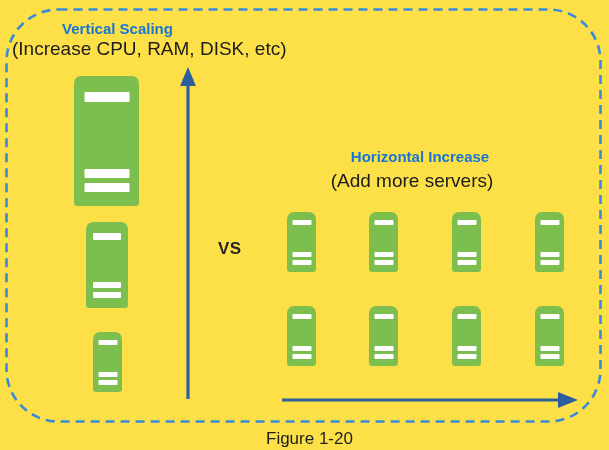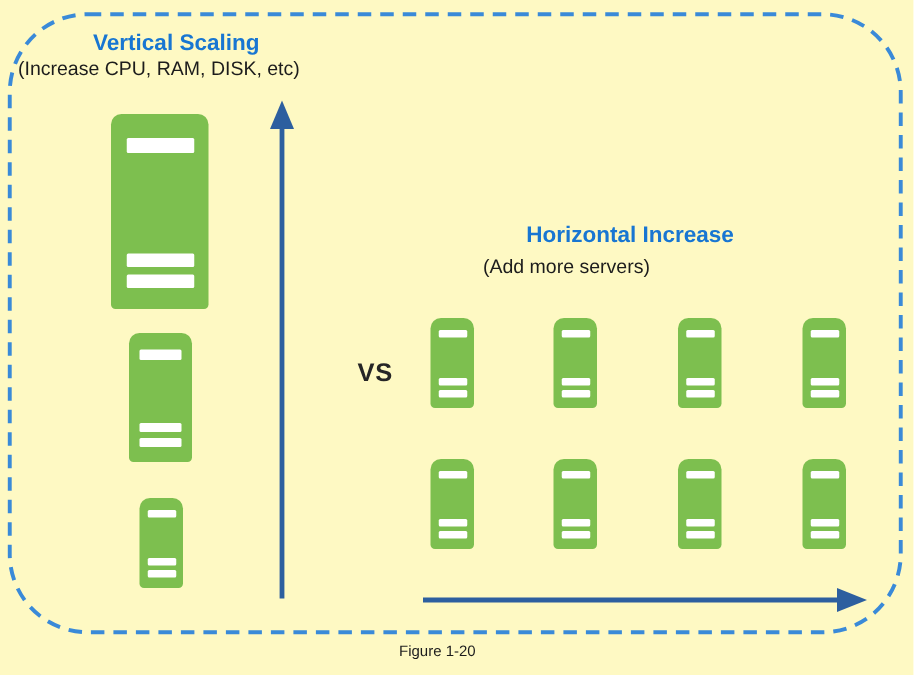--- a/index.html
+++ b/index.html
@@ -5,57 +5,57 @@
   html, body {
     margin: 0;
     padding: 0;
     background: #ffffff;
     font-family: "Liberation Sans", sans-serif;
   }
   .figure-wrap {
     position: relative;
     width: 609px;
     height: 450px;
-    background: #fef9c3;
+    background: #fde047;
     overflow: hidden;
   }
   svg.bg {
     position: absolute;
     left: 0;
     top: 0;
     width: 609px;
     height: 450px;
   }
   .label {
     position: absolute;
     white-space: nowrap;
   }
   .scaling-title {
     font-size: 15px;
     font-weight: bold;
     color: #1876d2;
     text-align: center;
   }
   .scaling-subtitle {
-    font-size: 13px;
+    font-size: 19px;
     color: #1c1c1c;
-    text-align: left;
+    text-align: center;
   }
   .v-title    { left: 20px;  top: 20px;  width: 195px; }
   .v-subtitle { left: 12px;  top: 38px;  width: 200px; }
   .h-title    { left: 330px; top: 148px; width: 180px; }
   .h-subtitle { left: 322px; top: 170px; width: 180px; }
   .vs-label {
     left: 218px; top: 239px; width: 44px;
     font-size: 17px; font-weight: bold; color: #262626;
-    text-align: right; letter-spacing: 0.5px;
+    text-align: left; letter-spacing: 0.5px;
   }
   .fig-caption {
     left: 266px; top: 429px;
-    font-size: 10px; color: #1c1c1c;
+    font-size: 17px; color: #1c1c1c;
   }
   .server {
     position: absolute;
     background: #7dbf4f;
     border-radius: 7px 7px 3px 3px;
   }
   .stripe {
     position: absolute;
     display: block;
     left: 50%;

